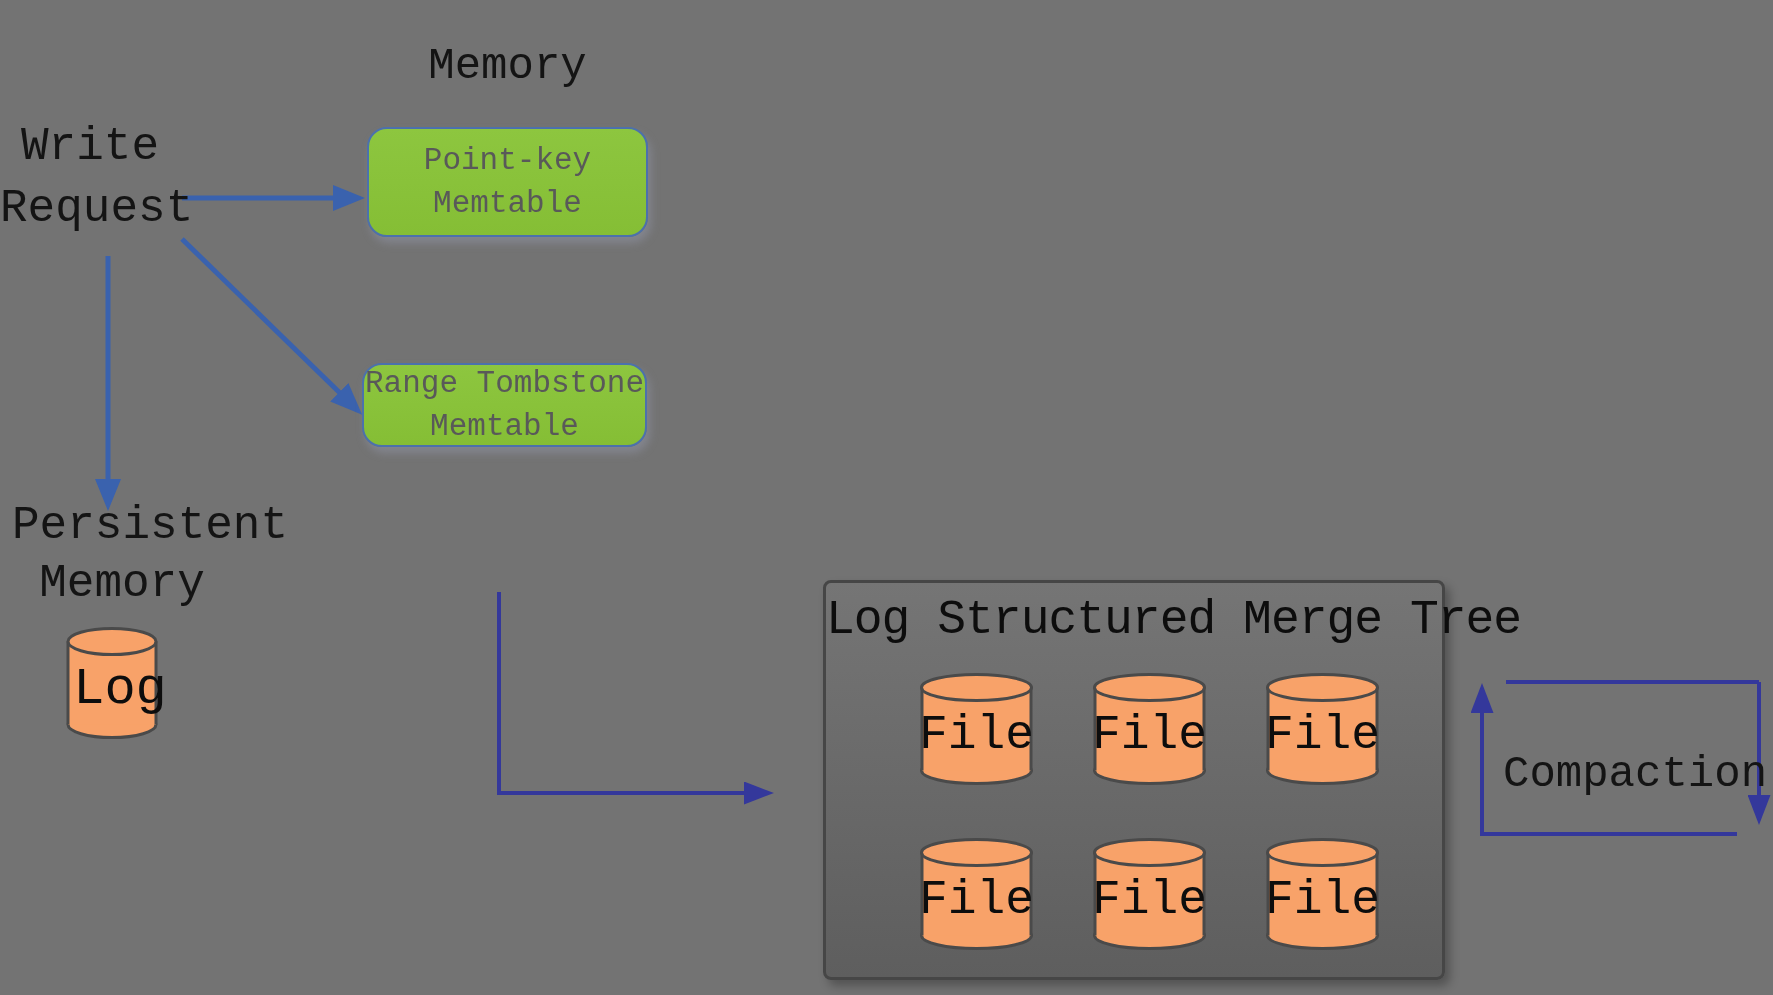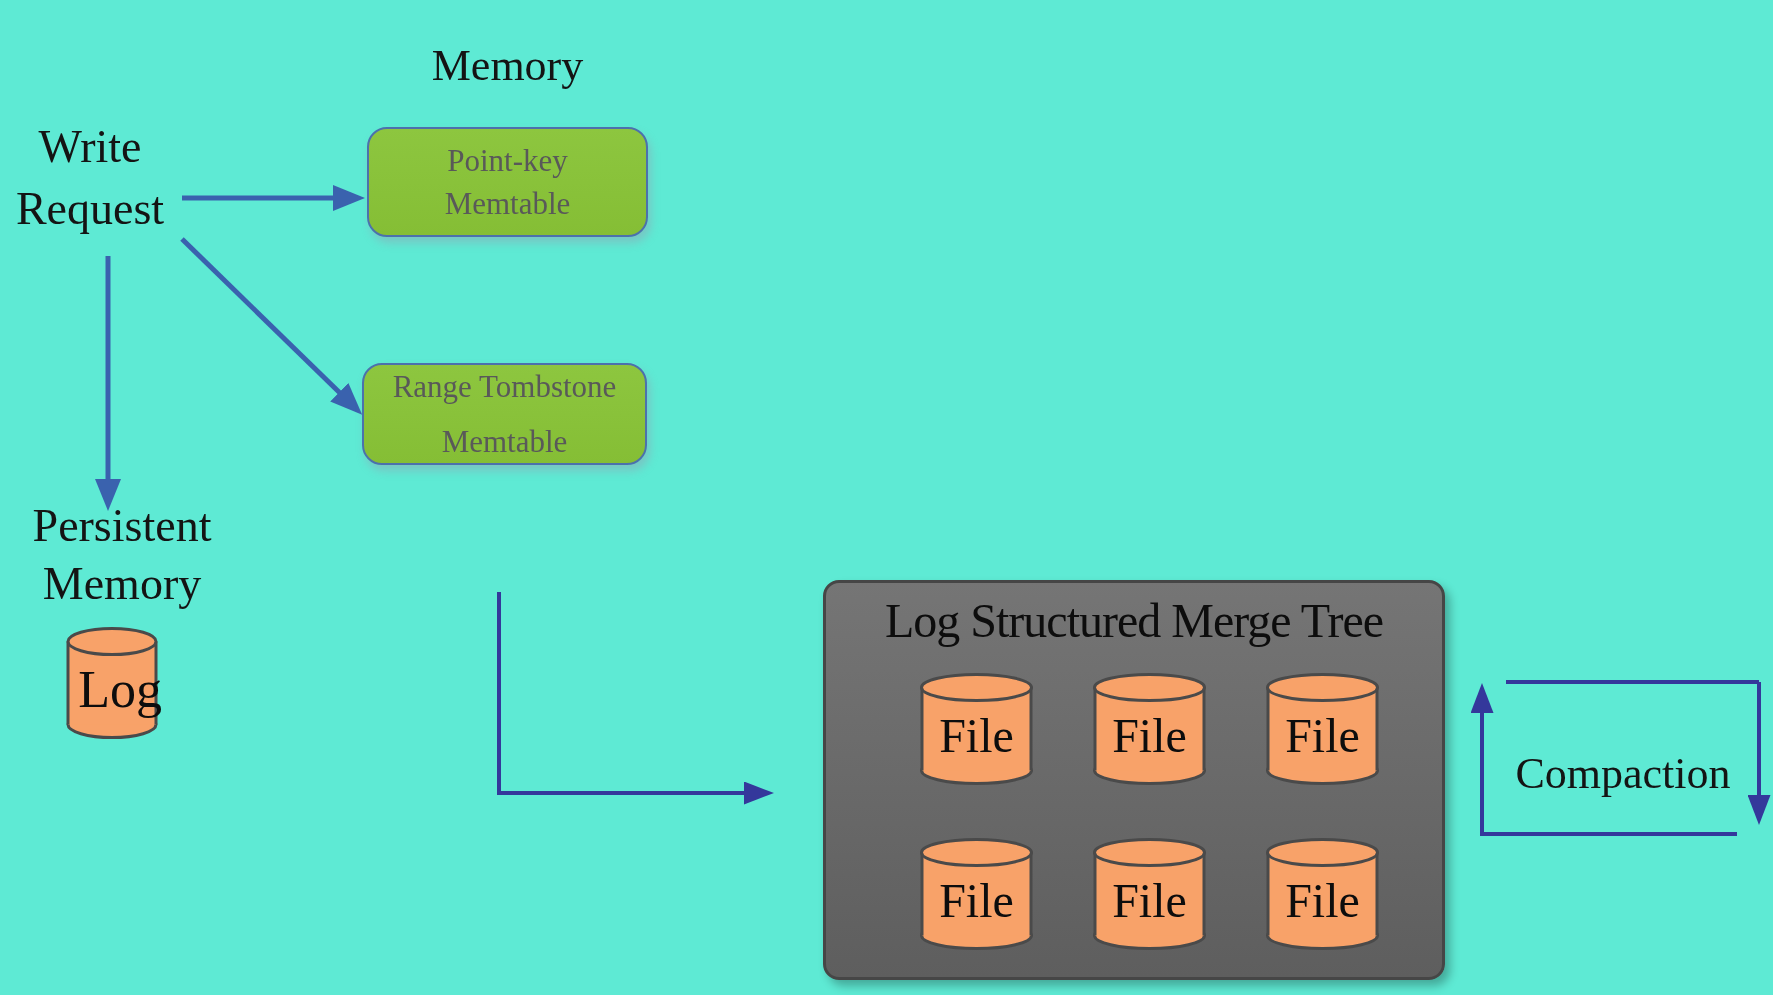--- a/index.html
+++ b/index.html
@@ -1,22 +1,22 @@
 <!DOCTYPE html>
 <html style="--arrow_blue: #3A62AE; --arrow_indigo: #34389B; --memtable_fill: #8DC63F; --memtable_fill_bottom: #85BE35; --memtable_border: #4C71AC; --memtable_text: #595959; --cylinder_fill: #F8A269; --cylinder_stroke: #4A4A4A; --lsm_fill_top: #757575; --lsm_fill_bottom: #5E5E5E; --lsm_border: #464646; --label_text: #141414;"><head>
 <meta charset="utf-8">
 <style>
   html, body { margin: 0; padding: 0; background: #ffffff; }
   .canvas {
     position: relative;
     width: 1773px;
     height: 995px;
-    background: #5eead4;
+    background: #737373;
     overflow: hidden;
-    font-family: Liberation Serif, serif;
+    font-family: Liberation Mono, monospace;
     color: var(--label_text, #141414);
   }
   svg.arrows {
     position: absolute;
     left: 0; top: 0;
     width: 1773px; height: 995px;
     z-index: 1;
   }
   .stroke-blue   { stroke: var(--arrow_blue, #3A62AE); stroke-width: 5; fill: none; }
   .stroke-indigo { stroke: var(--arrow_indigo, #34389B); stroke-width: 4; fill: none; }
@@ -51,30 +51,30 @@
     display: flex;
     flex-direction: column;
     align-items: center;
     justify-content: center;
     text-align: center;
     color: var(--memtable_text, #595959);
     font-size: 31px;
     line-height: 43px;
   }
   .pointkey-box { left: 367px; top: 127px; width: 281px; height: 110px; }
-  .range-box    { left: 362px; top: 363px; width: 285px; height: 102px; justify-content: space-between; }
+  .range-box    { left: 362px; top: 363px; width: 285px; height: 84px; }
 
   .lsm-box {
     position: absolute;
     z-index: 2;
     left: 823px; top: 580px;
     width: 622px; height: 400px;
     box-sizing: border-box;
     border: 3px solid var(--lsm_border, #464646);
-    border-radius: 16px;
+    border-radius: 8px;
     background: linear-gradient(180deg,
         var(--lsm_fill_top, #757575),
         var(--lsm_fill_bottom, #5E5E5E));
     box-shadow: 5px 6px 10px rgba(0, 0, 0, 0.28);
   }
   .lsm-title {
     position: absolute;
     left: 0; top: 10px;
     width: 100%;
     text-align: center;

